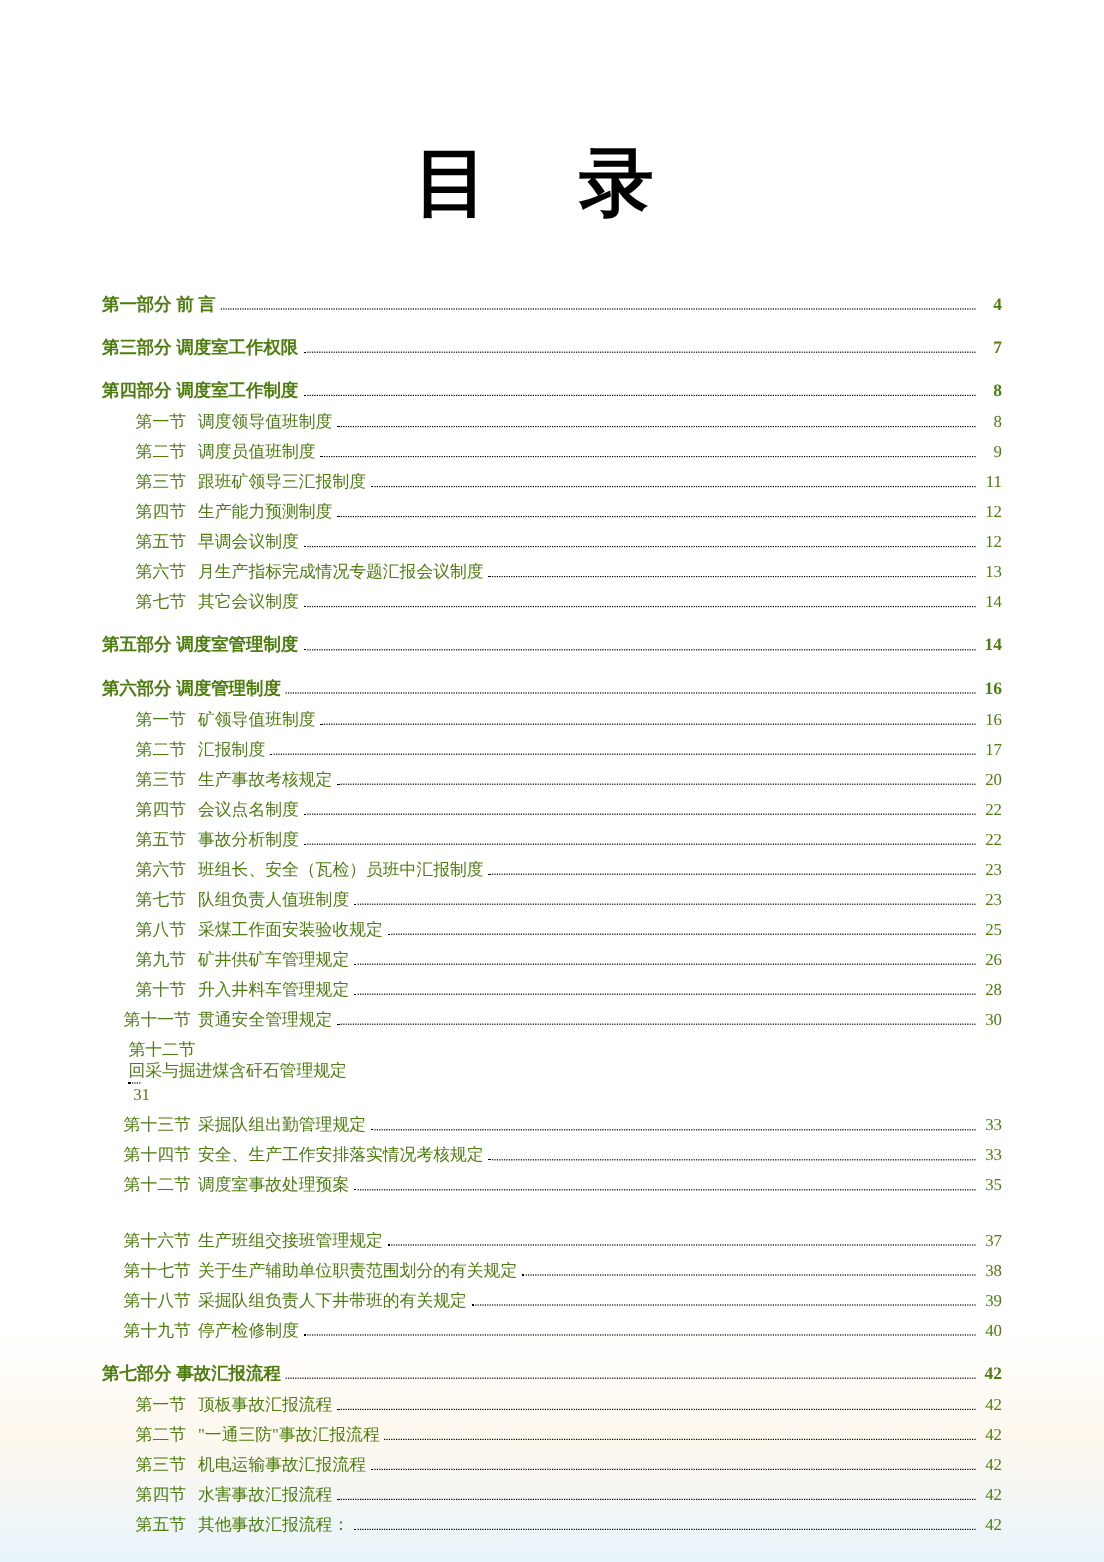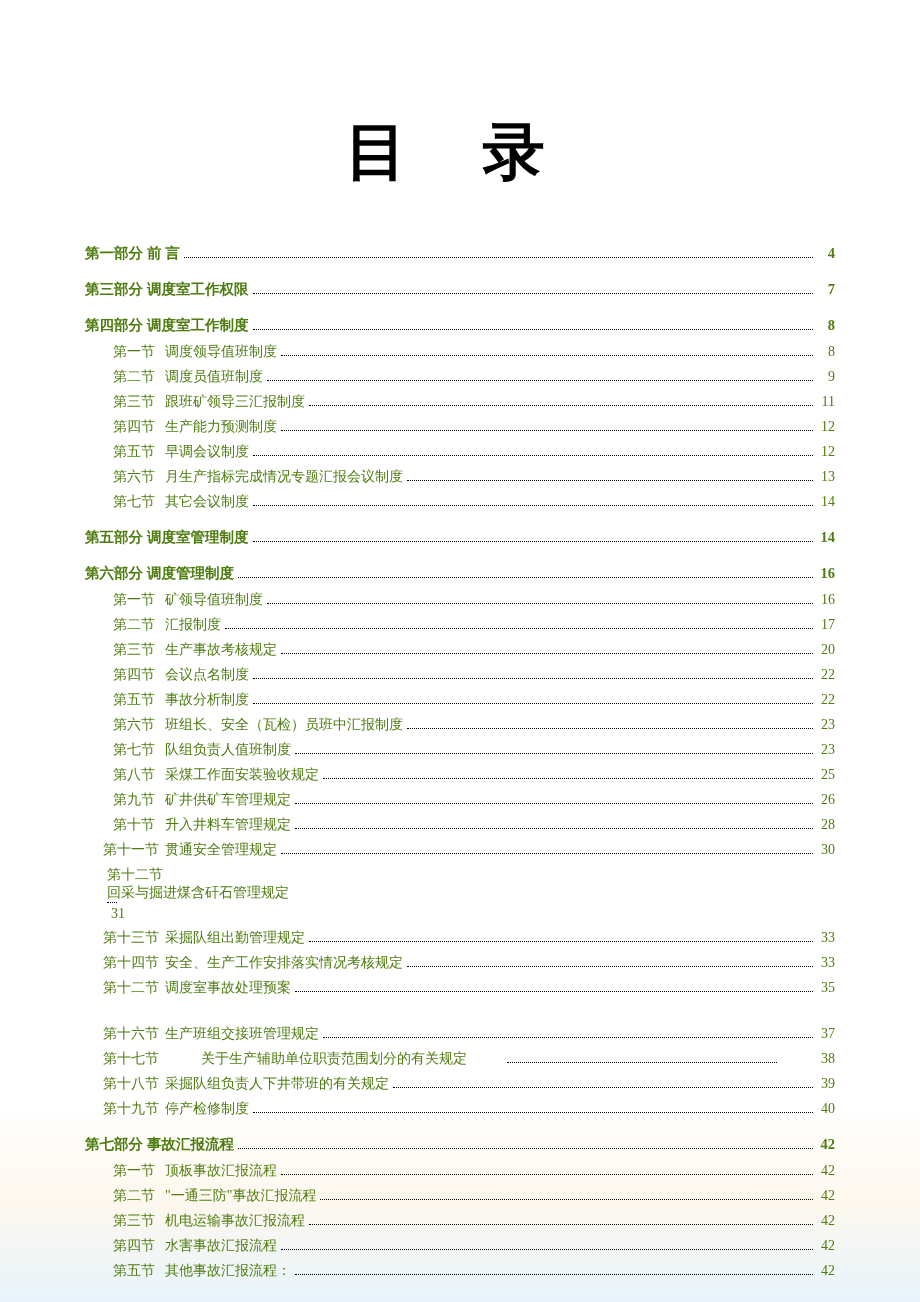--- a/index.html
+++ b/index.html
@@ -242,21 +242,21 @@
       <span class="entry-title">调度室事故处理预案</span>
       <span class="dots"></span>
       <span class="page-num">35</span>
     </div>
     <div class="toc-section" style="padding-left: 18px; margin-top: 28px;">
       <span class="section-label-wide">第十六节</span>
       <span class="entry-title">生产班组交接班管理规定</span>
       <span class="dots"></span>
       <span class="page-num">37</span>
     </div>
-    <div class="toc-section" style="padding-left: 18px; gap: 36px;">
+    <div class="toc-section" style="padding-left: 18px;">
       <span class="section-label-wide">第十七节</span>
       <span class="entry-title">关于生产辅助单位职责范围划分的有关规定</span>
       <span class="dots"></span>
       <span class="page-num">38</span>
     </div>
     <div class="toc-section" style="padding-left: 18px;">
       <span class="section-label-wide">第十八节</span>
       <span class="entry-title">采掘队组负责人下井带班的有关规定</span>
       <span class="dots"></span>
       <span class="page-num">39</span>

